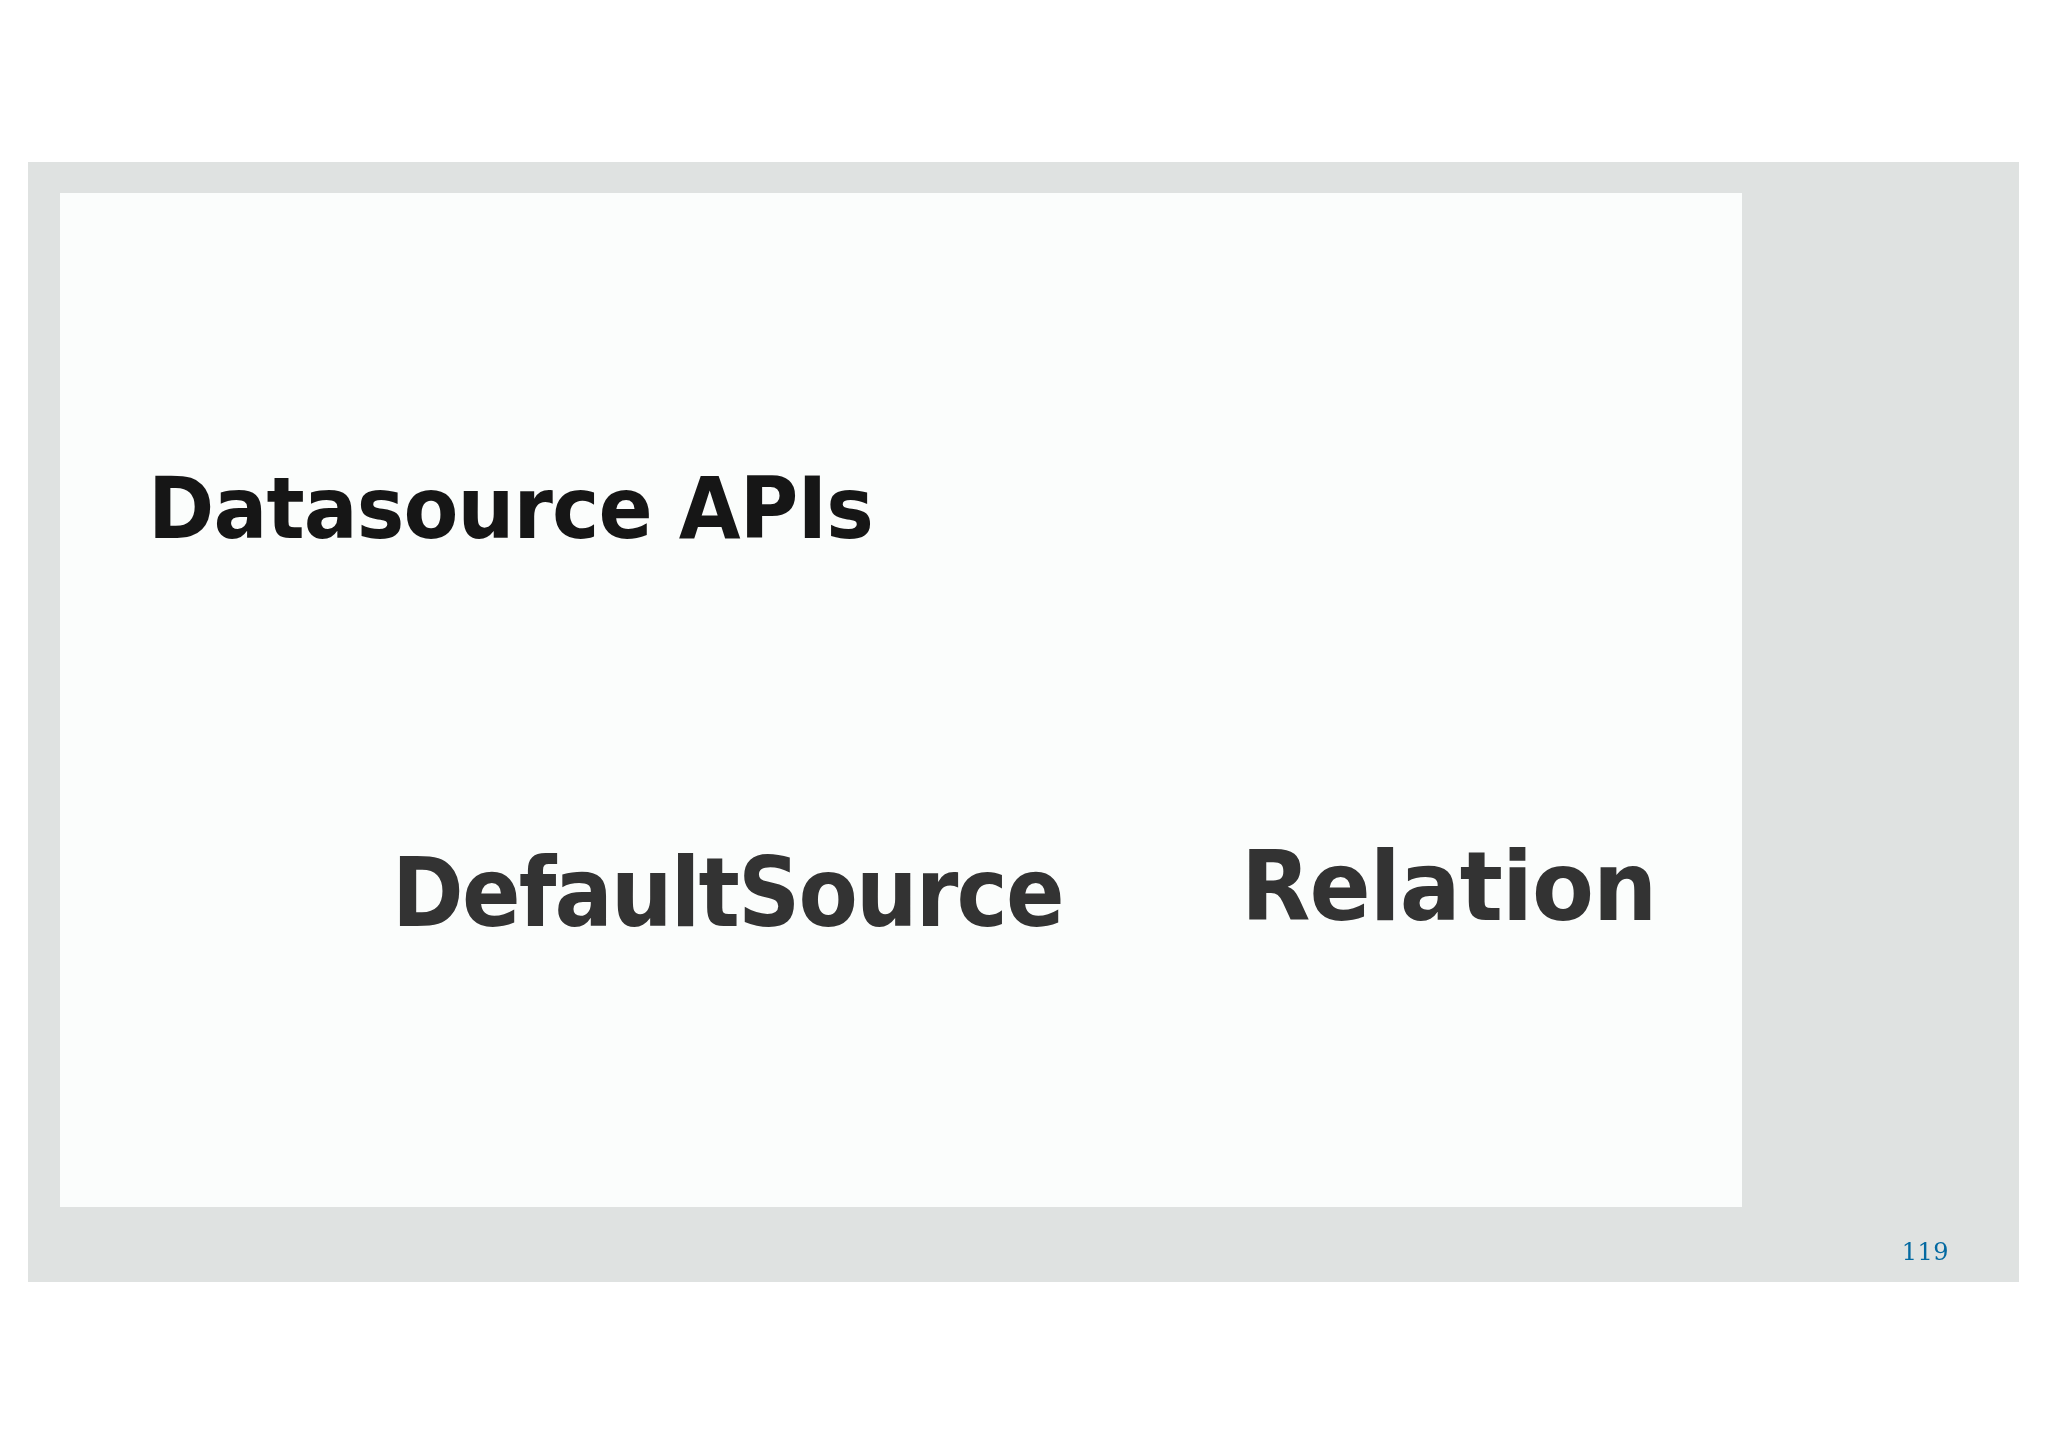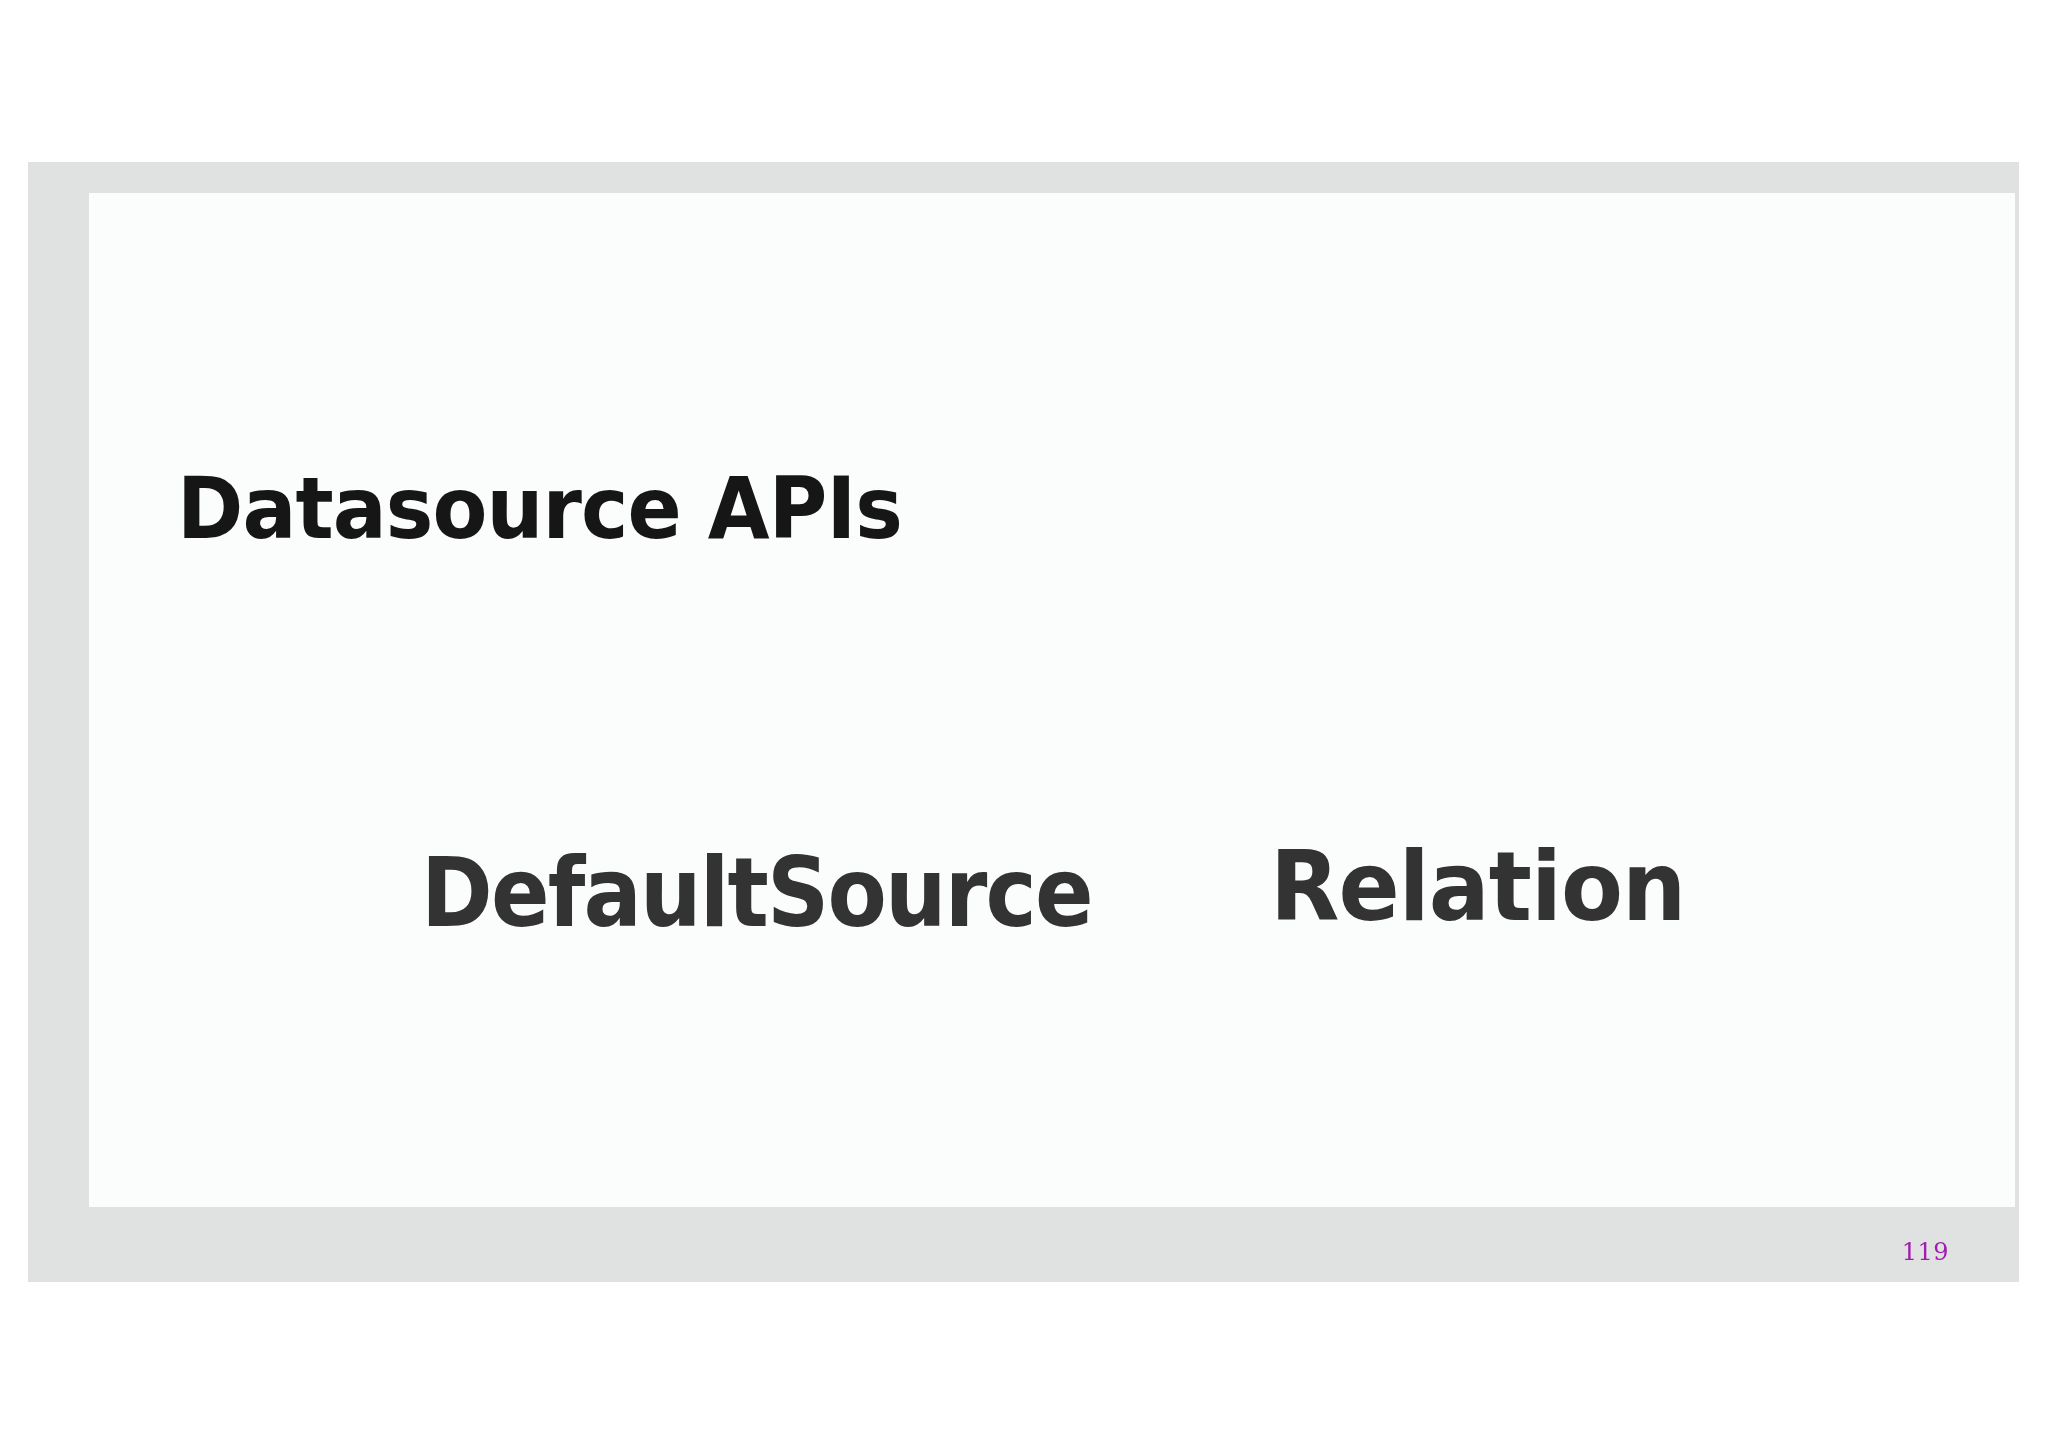--- a/index.html
+++ b/index.html
@@ -31,24 +31,23 @@
     width: 1991px;
     height: 1120px;
     background: #dfe2e1;
   }
 
   
   .slide-canvas {
     position: absolute;
     left: 32px;
     top: 31px;
-    width: 1926px;
+    width: 1682px;
     height: 1014px;
     background: #fbfdfc;
-    margin-left: 29px;
   }
 
   
   .slide-title {
     position: absolute;
     left: 88px;
     top: 270px;
     margin: 0;
     font-family: "DejaVu Sans", "Liberation Sans", sans-serif;
     font-weight: 700;
@@ -99,21 +98,21 @@
   }
 
   
   .page-number {
     position: absolute;
     right: 70px;
     bottom: 18px;
     font-family: "DejaVu Serif", "Liberation Serif", serif;
     font-size: 24px;
     line-height: 1;
-    color: #a21caf;
+    color: #0369a1;
     letter-spacing: 0.5px;
     user-select: none;
   }
 </style>
 </head>
 <body>
 
 <div id="slide-root">
 
   <div class="slide-frame">

